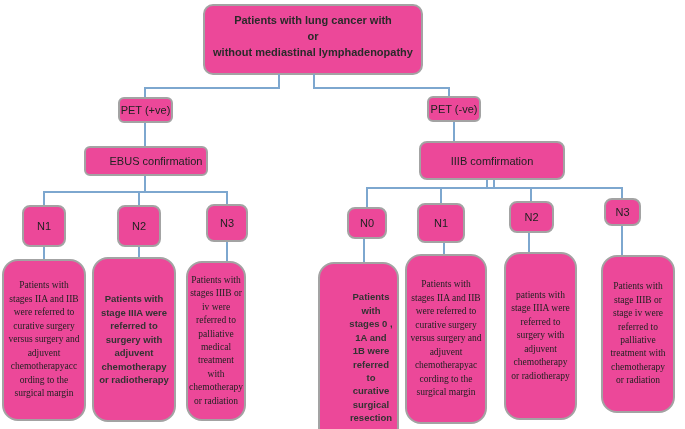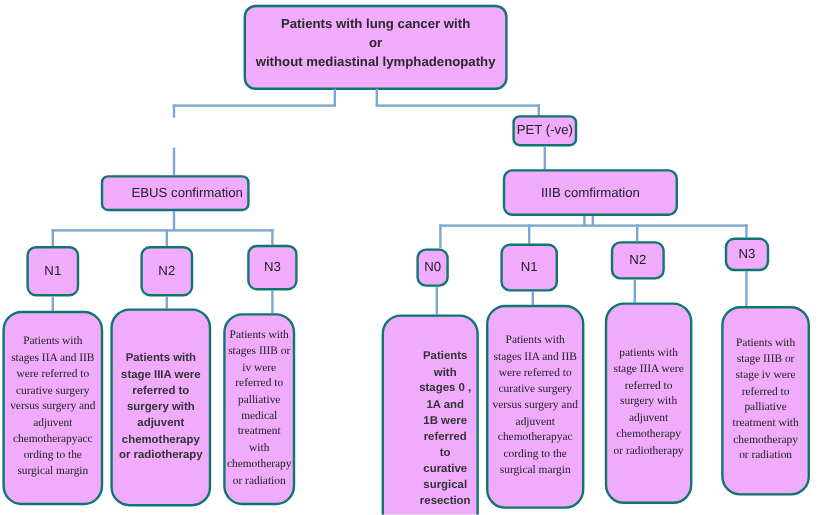--- a/index.html
+++ b/index.html
@@ -6,22 +6,22 @@
   #canvas{
     position:relative;
     width:685px;height:429px;
     background:#fff;
     font-family:"Liberation Sans", sans-serif;
     overflow:hidden;
   }
   .box{
     position:absolute;
     box-sizing:border-box;
-    background:#f0abfc;
-    border:2px solid #0f766e;
+    background:#ec4899;
+    border:2px solid #a3a3a3;
     border-radius:8px;
     display:flex;
     align-items:center;
     justify-content:center;
     text-align:center;
     color:#1f1f1f;
   }
   .root-box{
     border-radius:10px;
     font-weight:700;
@@ -57,20 +57,21 @@
 or
 without mediastinal lymphadenopathy</div>
 
   <div class="vline" style="left:278px;top:74px;height:14px;"></div>
   <div class="vline" style="left:313px;top:74px;height:14px;"></div>
   <div class="hline" style="left:144px;top:87px;width:136px;"></div>
   <div class="hline" style="left:313px;top:87px;width:137px;"></div>
   <div class="vline" style="left:144px;top:87px;height:11px;"></div>
   <div class="vline" style="left:448px;top:87px;height:10px;"></div>
 
+  <div class="box small-label" style="left:118px;top:97px;width:55px;height:26px;border-radius:6px;">PET (+ve)</div>
 
   <div class="vline" style="left:144px;top:123px;height:23px;"></div>
 
   <div class="box small-label" style="left:84px;top:146px;width:124px;height:30px;border-radius:6px;padding-left:20px;">EBUS confirmation</div>
 
   <div class="vline" style="left:144px;top:176px;height:16px;"></div>
   <div class="hline" style="left:43px;top:191px;width:185px;"></div>
   <div class="vline" style="left:43px;top:191px;height:14px;"></div>
   <div class="vline" style="left:138px;top:191px;height:14px;"></div>
   <div class="vline" style="left:226px;top:191px;height:13px;"></div>
@@ -94,21 +95,21 @@
   <div class="box small-label" style="left:419px;top:141px;width:146px;height:39px;">IIIB comfirmation</div>
 
   <div class="vline" style="left:486px;top:180px;height:8px;"></div>
   <div class="vline" style="left:493px;top:180px;height:8px;"></div>
   <div class="hline" style="left:366px;top:187px;width:257px;"></div>
   <div class="vline" style="left:366px;top:187px;height:20px;"></div>
   <div class="vline" style="left:440px;top:187px;height:16px;"></div>
   <div class="vline" style="left:530px;top:187px;height:14px;"></div>
   <div class="vline" style="left:621px;top:187px;height:11px;"></div>
 
-  <div class="box stage-box" style="left:347px;top:207px;width:27px;height:32px;text-align:center;">N0</div>
+  <div class="box stage-box" style="left:347px;top:207px;width:40px;height:32px;text-align:center;">N0</div>
   <div class="box stage-box" style="left:417px;top:203px;width:48px;height:40px;">N1</div>
   <div class="box stage-box" style="left:509px;top:201px;width:45px;height:32px;">N2</div>
   <div class="box stage-box" style="left:604px;top:198px;width:37px;height:28px;">N3</div>
 
   <div class="vline" style="left:363px;top:239px;height:23px;"></div>
   <div class="vline" style="left:443px;top:243px;height:11px;"></div>
   <div class="vline" style="left:528px;top:233px;height:19px;"></div>
   <div class="vline" style="left:621px;top:226px;height:29px;"></div>
 
   <div class="box outcome-box sans-text" style="left:318px;top:262px;width:81px;height:191px;padding-left:28px;">Patients with stages 0 , 1A and 1B were referred to curative surgical resection</div>

